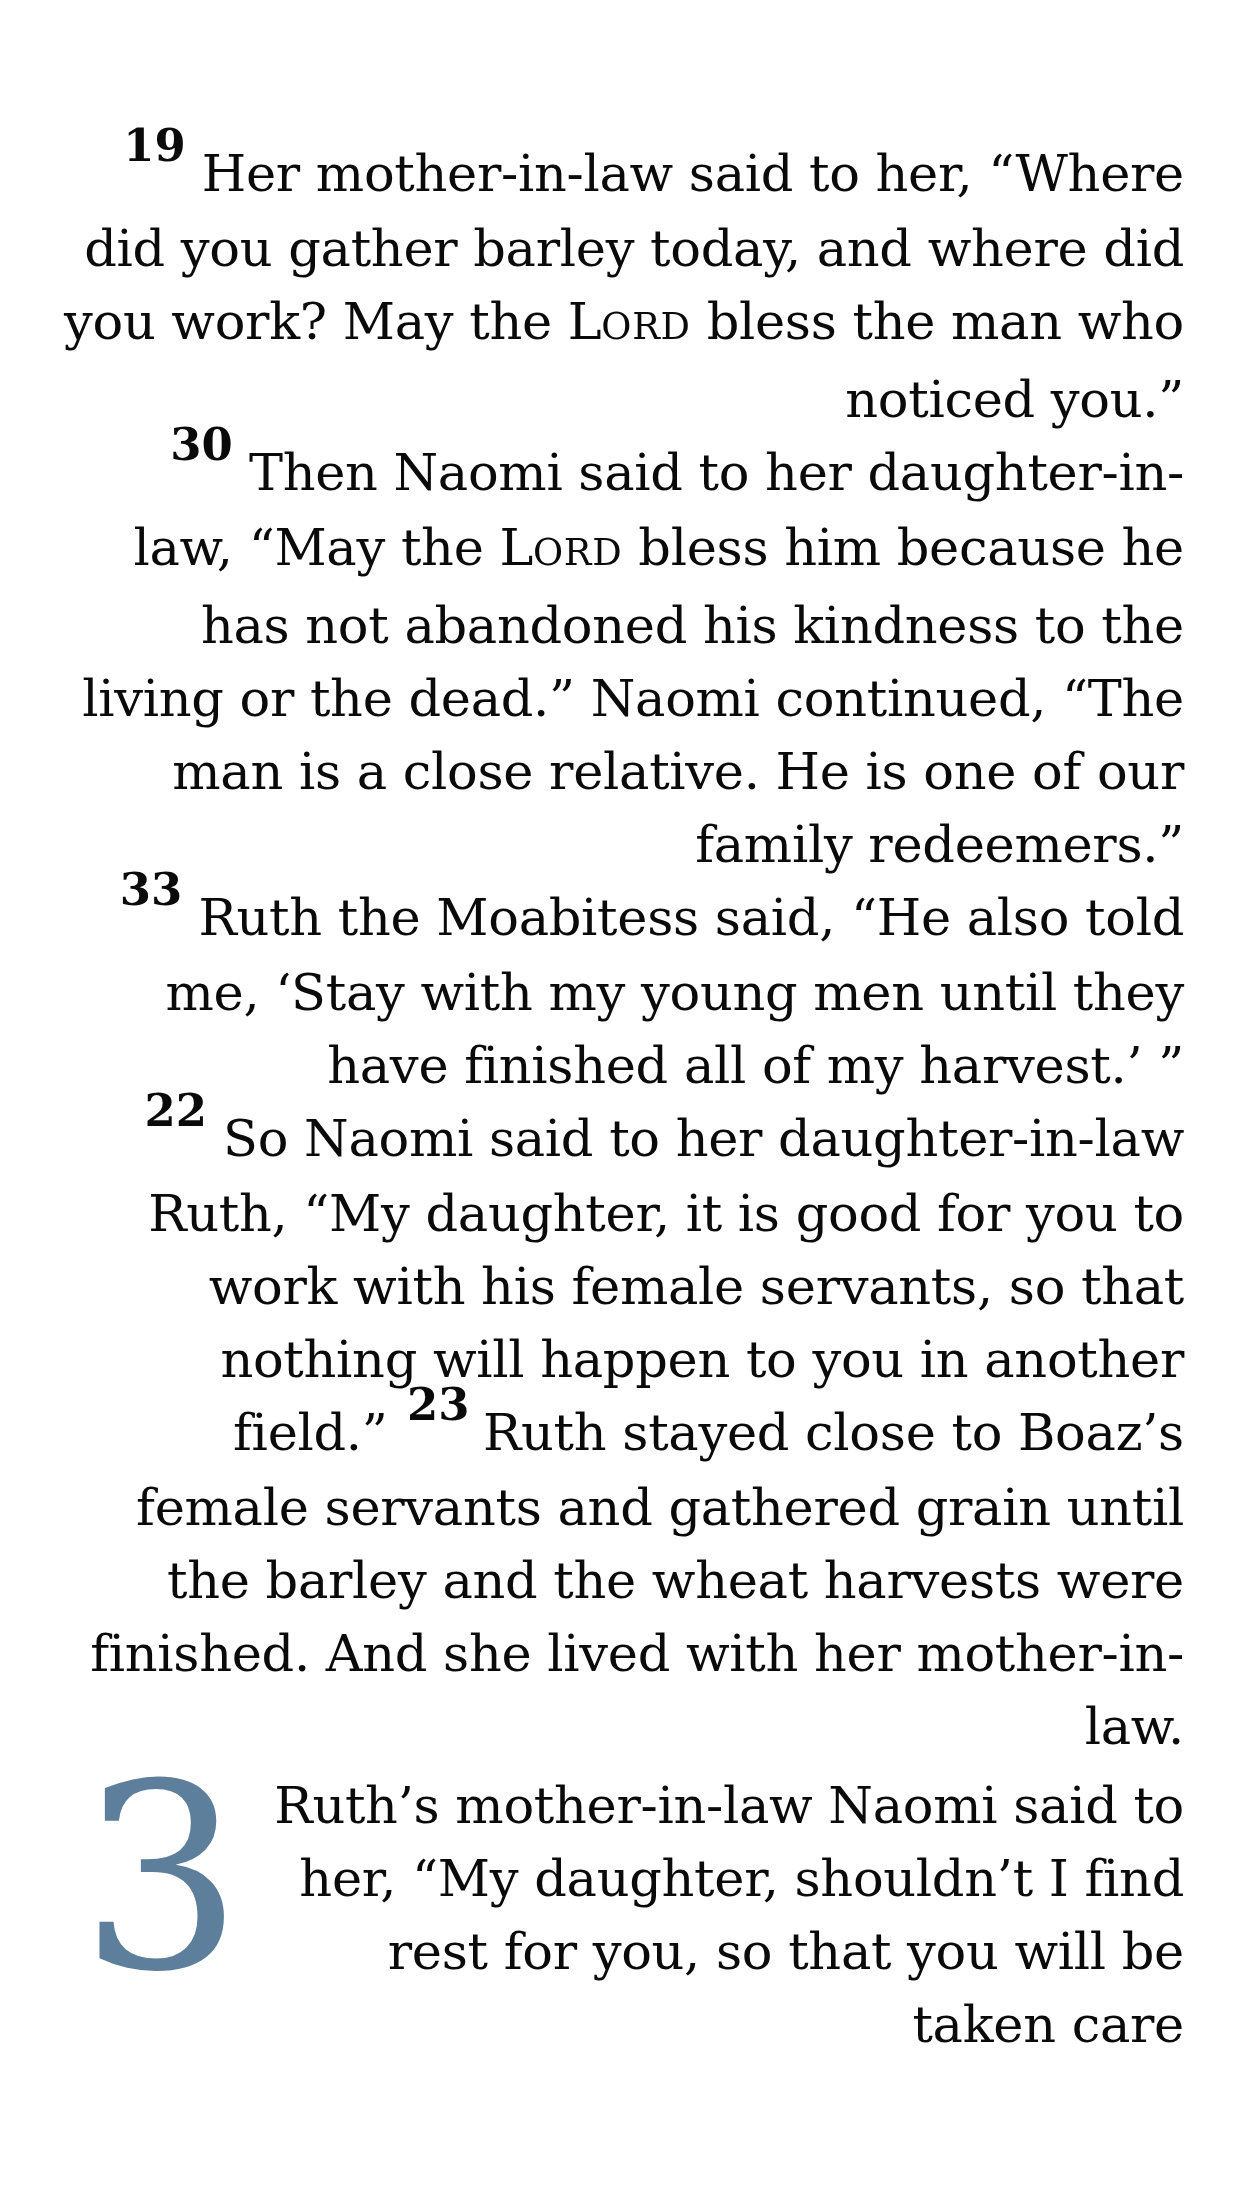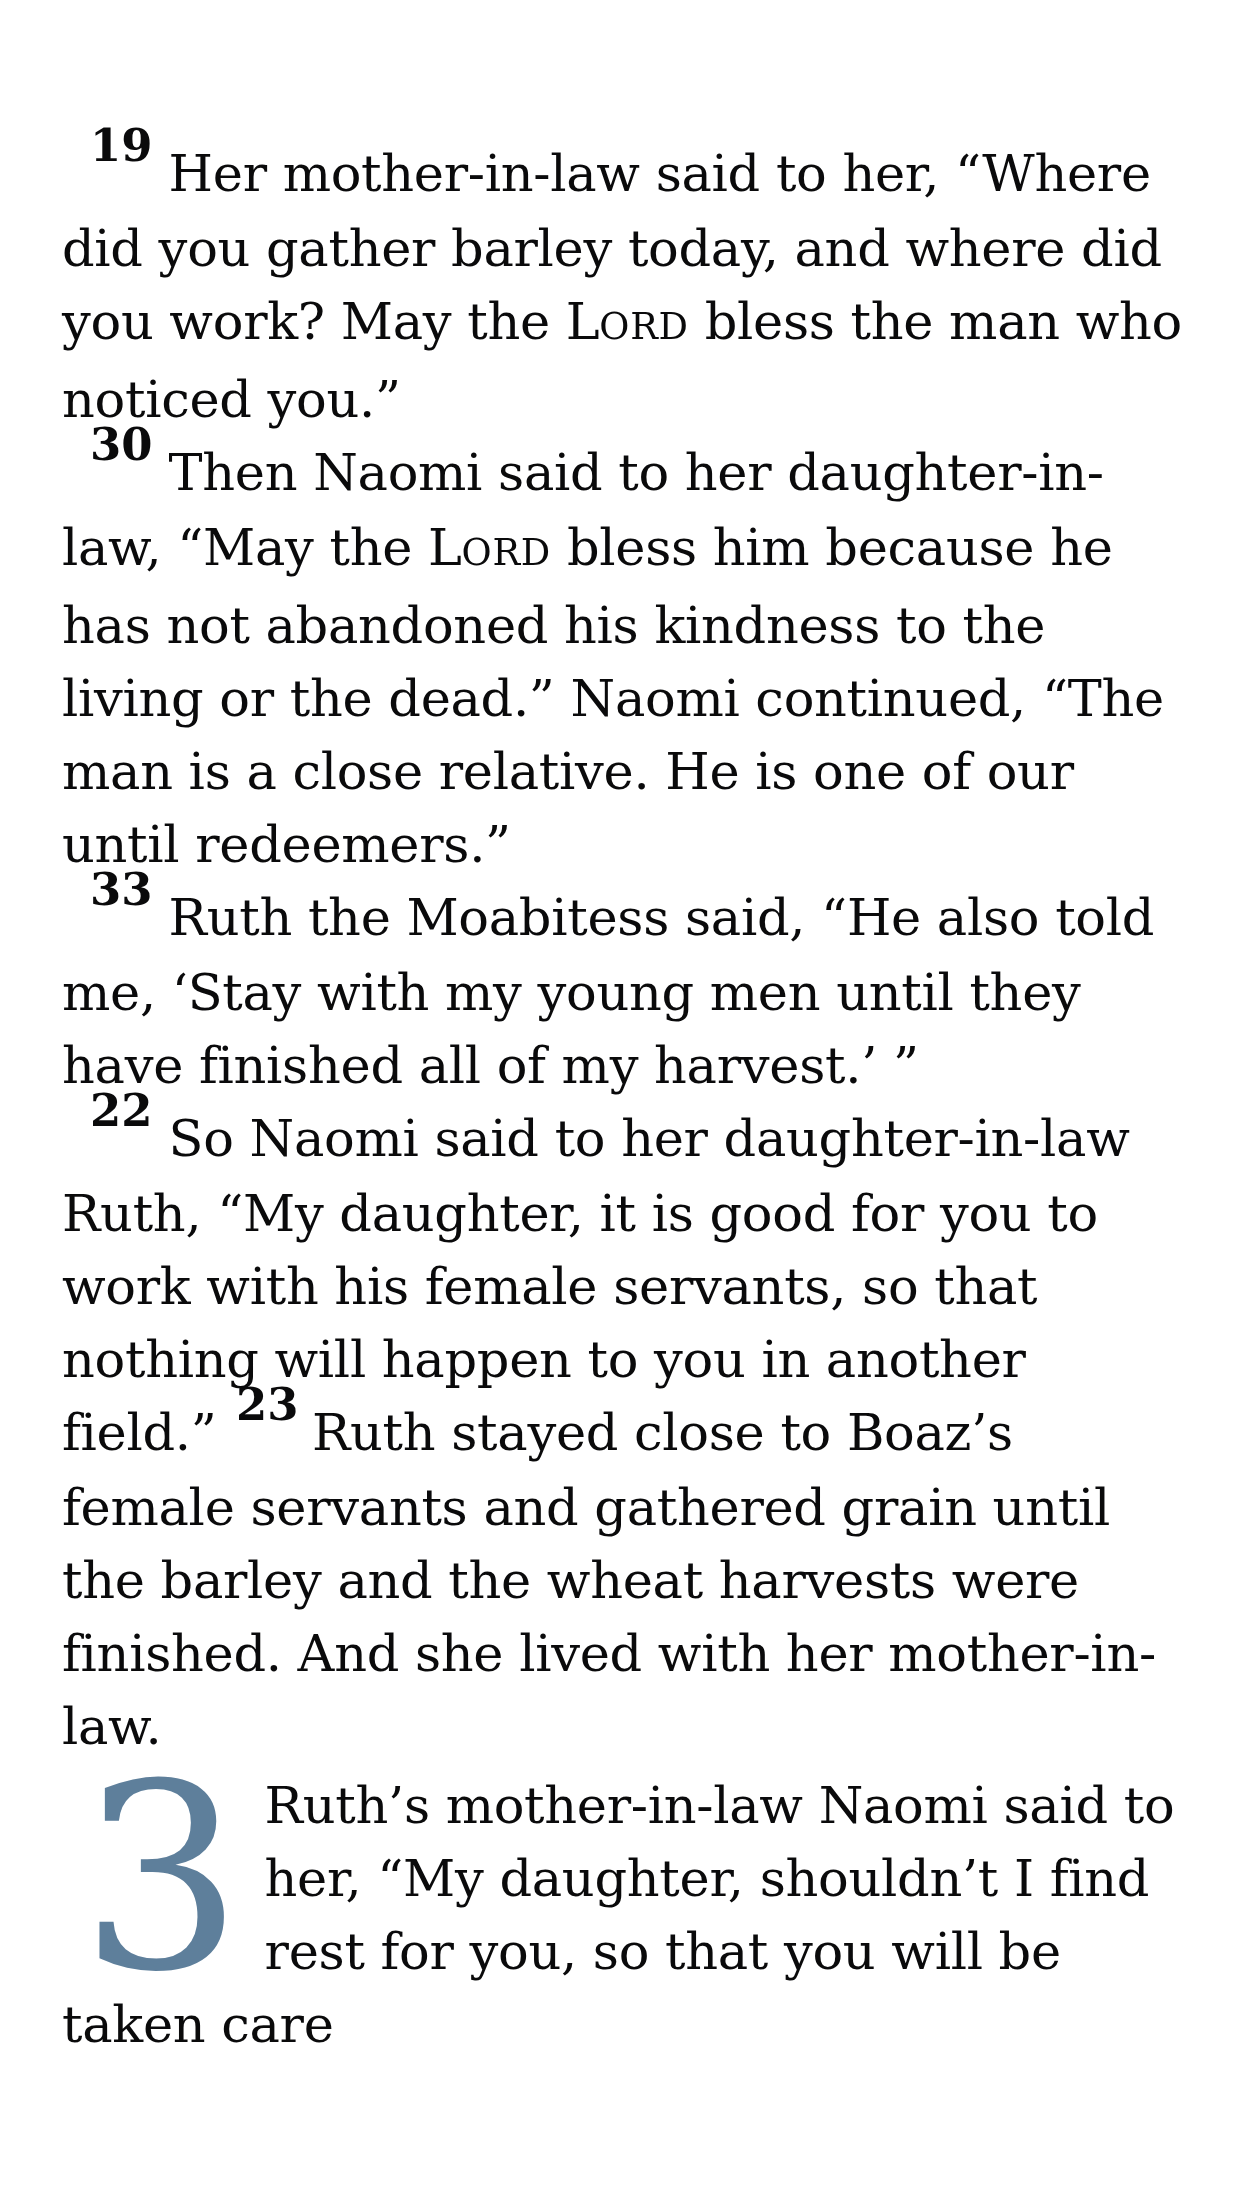--- a/index.html
+++ b/index.html
@@ -11,21 +11,21 @@
     font-family: "DejaVu Serif", "Liberation Serif", serif;
     color: #0a0a0b;
   }
   .page {
     padding: 137px 58px 0 62px;
   }
   .scripture {
     font-size: 51px;
     line-height: 73px;
     letter-spacing: -0.3px;
-    text-align: left;
+    text-align: right;
   }
   p.bodypara {
     margin: 0;
     text-indent: 28px;
   }
   .vnum {
     font-weight: bold;
     font-size: 0.88em;
     position: relative;
     top: -0.66em;
@@ -52,20 +52,20 @@
     margin: 16px 22px 0 18px;
     color: #5e7f9b;
   }
 </style>
 </head>
 <body>
 
 <main class="page">
   <section class="scripture" id="verse-container">
       <p class="bodypara"><span class="vnum">19</span><span>Her mother-in-law said to her, “Where did you gather barley today, and where did you work? May the </span><span class="lord">L<span class="sc-rest">ord</span></span><span> bless the man who noticed you.”</span></p>
-      <p class="bodypara"><span class="vnum">30</span><span>Then Naomi said to her daughter-in-law, “May the </span><span class="lord">L<span class="sc-rest">ord</span></span><span> bless him because he has not abandoned his kindness to the living or the dead.” Naomi continued, “The man is a close relative. He is one of our until redeemers.”</span></p>
+      <p class="bodypara"><span class="vnum">30</span><span>Then Naomi said to her daughter-in-law, “May the </span><span class="lord">L<span class="sc-rest">ord</span></span><span> bless him because he has not abandoned his kindness to the living or the dead.” Naomi continued, “The man is a close relative. He is one of our family redeemers.”</span></p>
       <p class="bodypara"><span class="vnum">33</span><span>Ruth the Moabitess said, “He also told me, ‘Stay with my young men until they have finished all of my harvest.’&nbsp;”</span></p>
       <p class="bodypara"><span class="vnum">22</span><span>So Naomi said to her daughter-in-law Ruth, “My daughter, it is good for you to work with his female servants, so that nothing will happen to you in another field.” </span><span class="vnum inline">23</span><span>Ruth stayed close to Boaz’s female servants and gathered grain until the barley and the wheat harvests were finished. And she lived with her mother-in-law.</span></p>
     </section>
   <div class="scripture chapter">
     <span class="dropcap">3</span><span class="chtext">Ruth’s mother-in-law Naomi said to her, “My daughter, shouldn’t I find rest for you, so that you will be taken care</span>
   </div>
 </main>
 
 </body></html>

